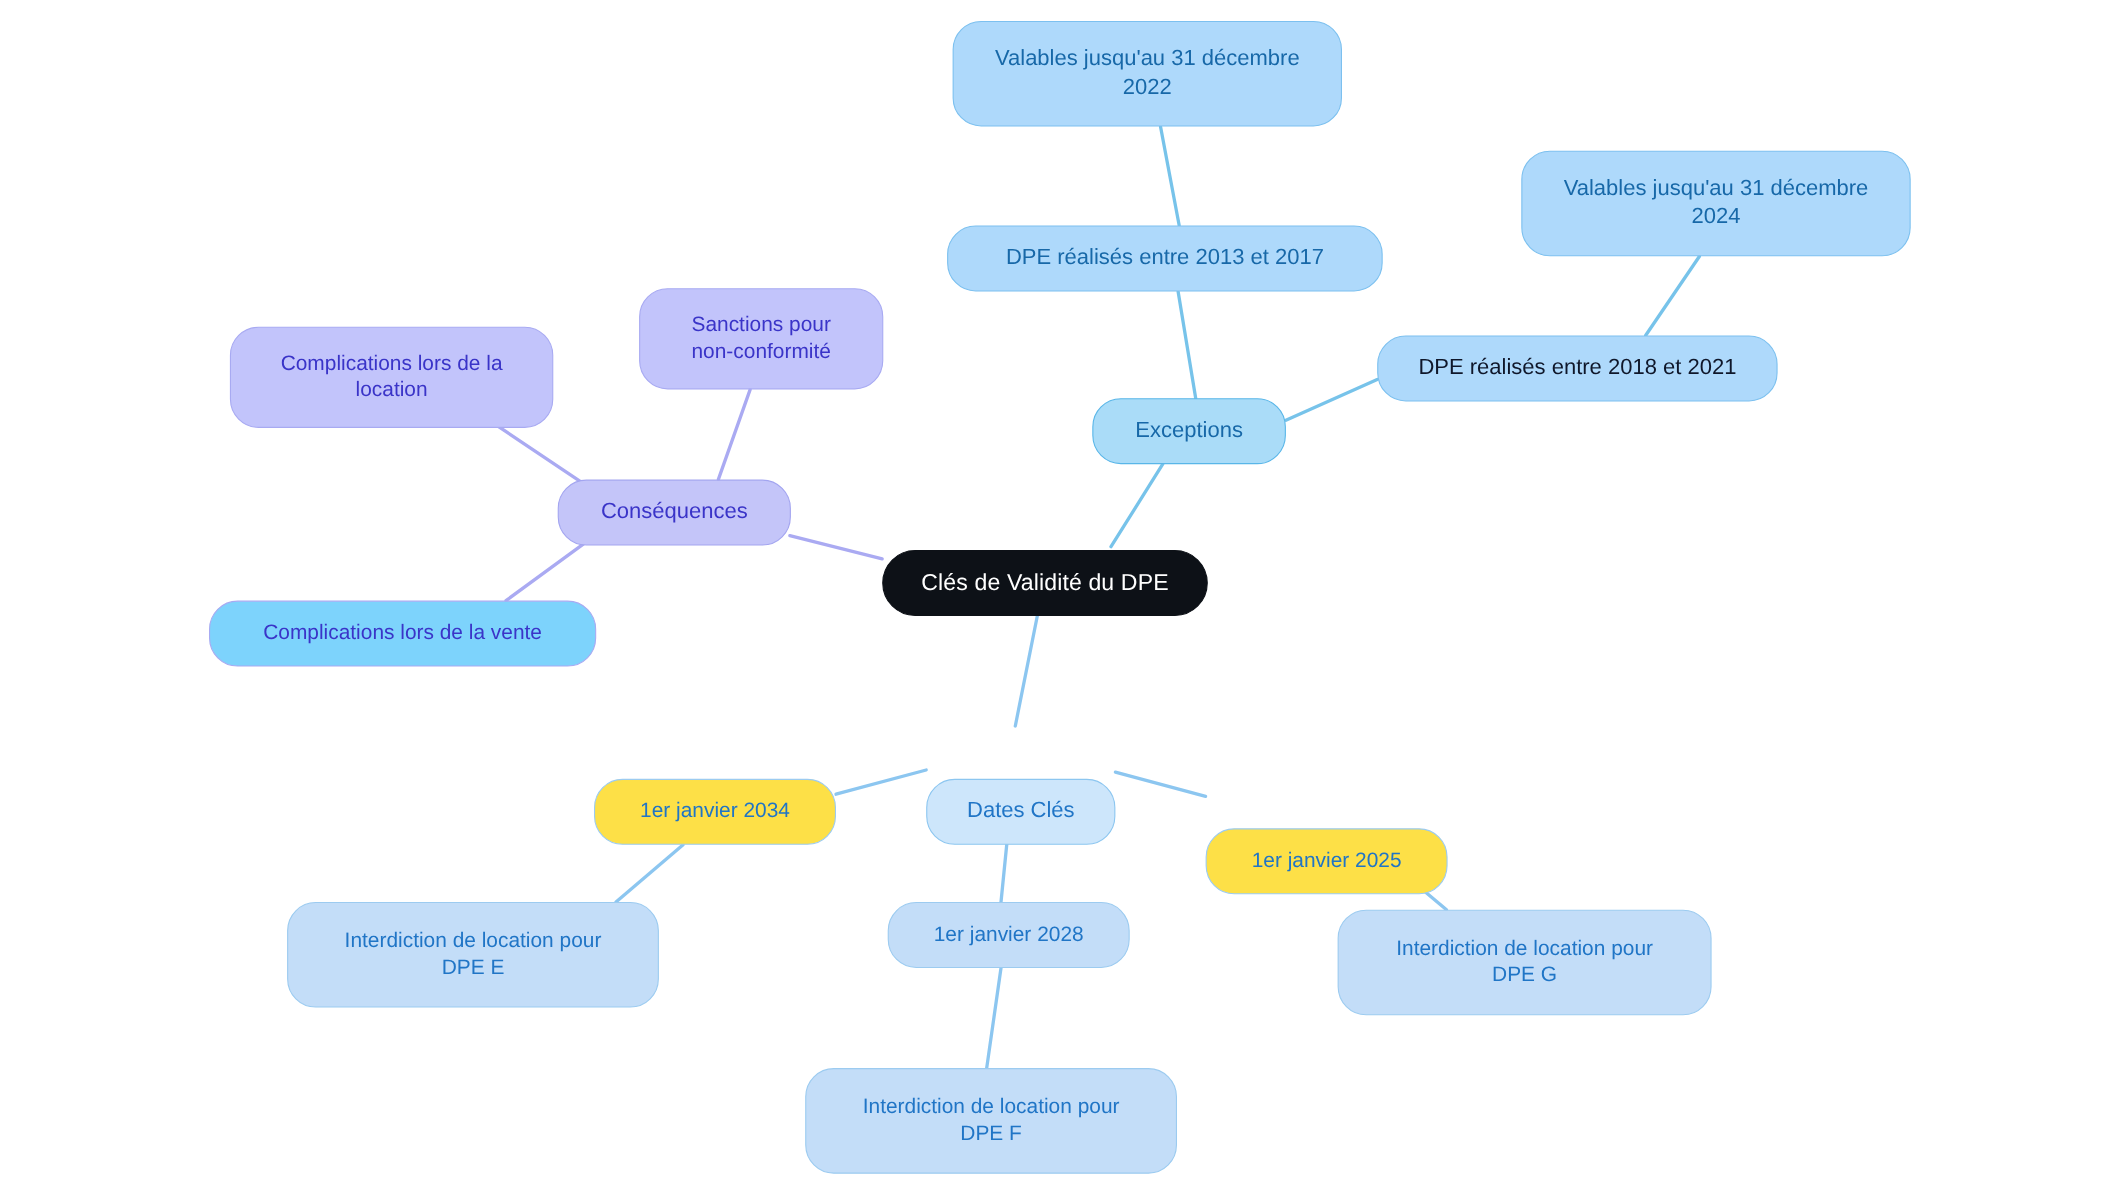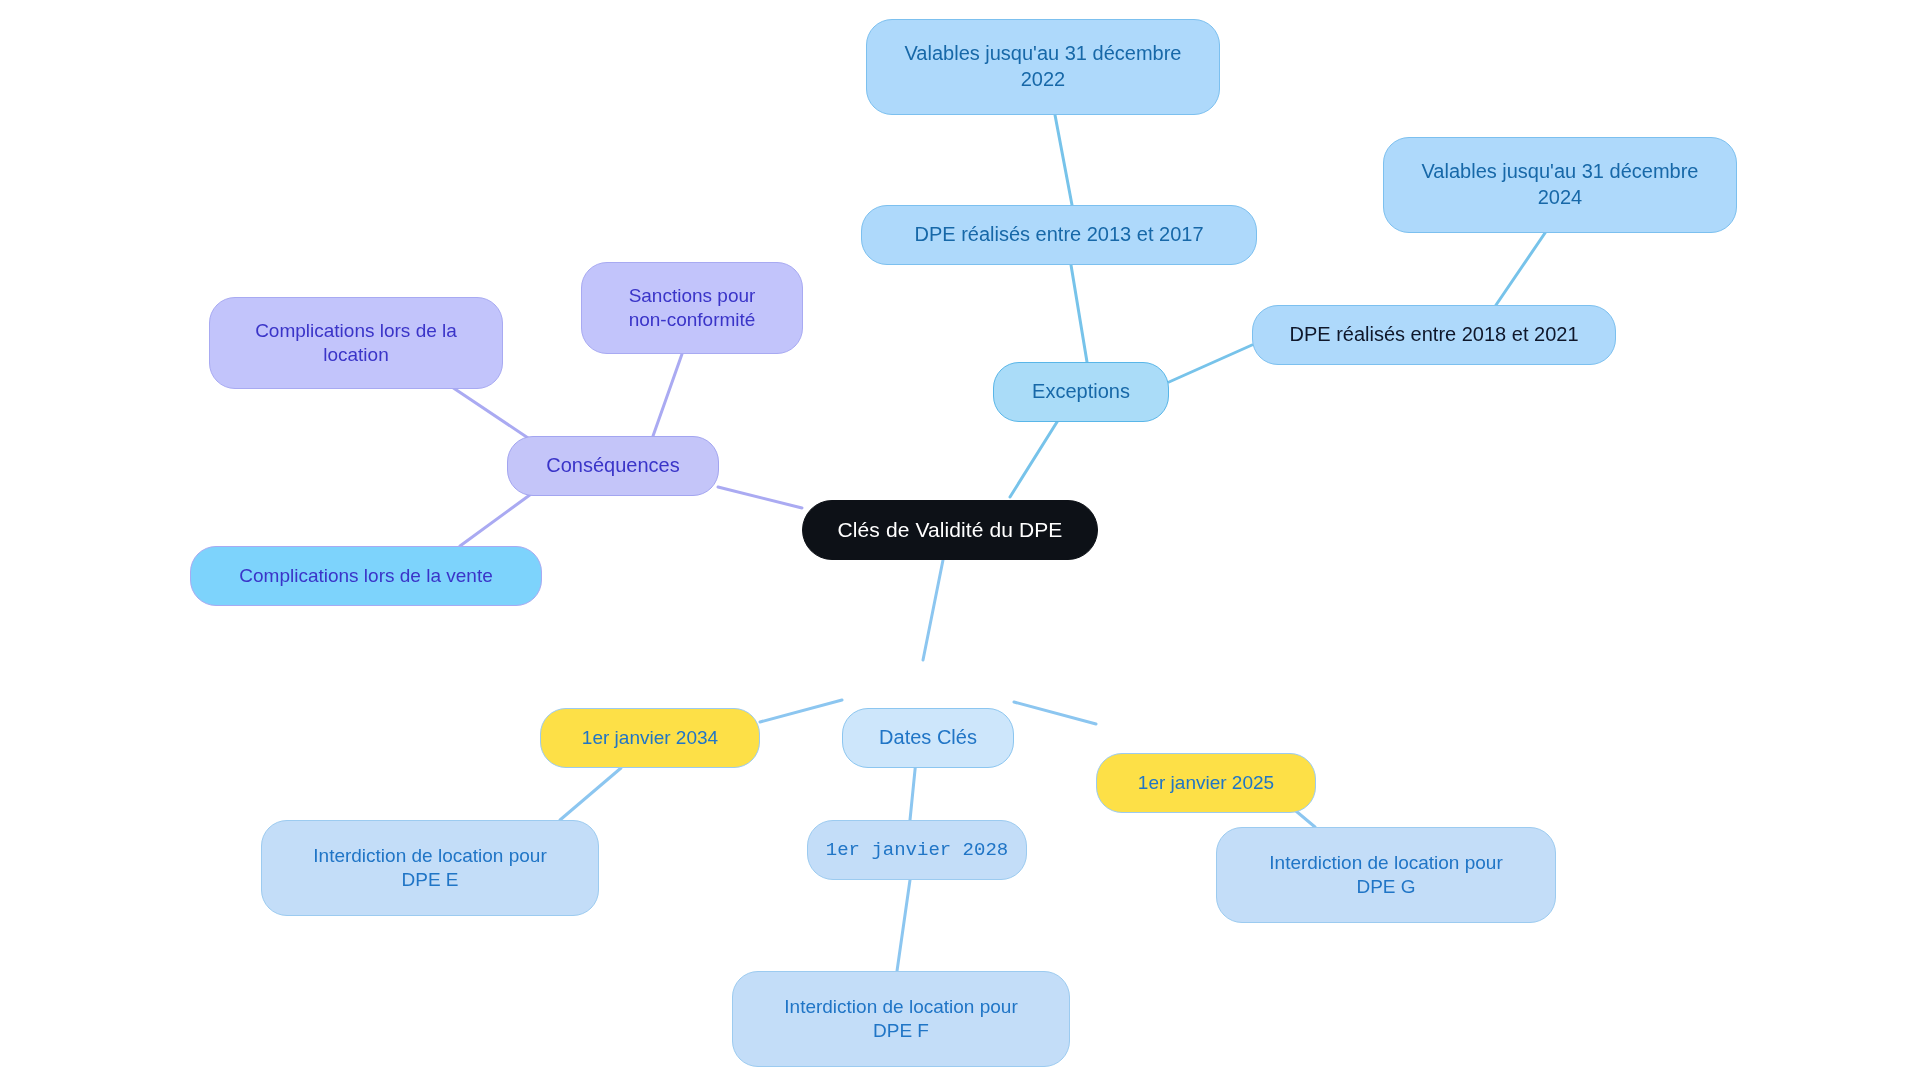--- a/index.html
+++ b/index.html
@@ -140,21 +140,21 @@
 
   <div class="node node-leaf-lav" style="left: 366px; top: 576px; width: 352px; height: 60px; background: #7dd3fc; border-color: rgb(168, 170, 242); color: rgb(58, 52, 200);">Complications lors de la vente</div>
 
   <div class="node node-light-blue" style="left: 928px; top: 690px; width: 172px; height: 60px; background: rgb(205, 230, 251); border-color: rgb(140, 198, 240); color: rgb(32, 117, 198);">Dates Clés</div>
 
   <div class="node node-pale-blue" style="left: 650px; top: 738px; width: 220px; height: 60px; background: #fde047; border-color: rgb(156, 203, 240); color: rgb(32, 117, 198);">1er janvier 2034</div>
 
   <div class="node node-pale-blue" style="left: 430px; top: 868px; width: 338px; height: 96px; background: rgb(195, 221, 248); border-color: rgb(156, 203, 240); color: rgb(32, 117, 198);">Interdiction de location pour
 DPE E</div>
 
-  <div class="node node-pale-blue" style="left: 917px; top: 850px; width: 220px; height: 60px; background: rgb(195, 221, 248); border-color: rgb(156, 203, 240); color: rgb(32, 117, 198); font-family: Liberation Mono, monospace;">1er janvier 2028</div>
+  <div class="node node-pale-blue" style="left: 917px; top: 850px; width: 220px; height: 60px; background: rgb(195, 221, 248); border-color: rgb(156, 203, 240); color: rgb(32, 117, 198);">1er janvier 2028</div>
 
   <div class="node node-pale-blue" style="left: 901px; top: 1019px; width: 338px; height: 96px; background: rgb(195, 221, 248); border-color: rgb(156, 203, 240); color: rgb(32, 117, 198);">Interdiction de location pour
 DPE F</div>
 
   <div class="node node-pale-blue" style="left: 1206px; top: 739px; width: 220px; height: 60px; background: #fde047; border-color: rgb(156, 203, 240); color: rgb(32, 117, 198); margin-top: 44px;">1er janvier 2025</div>
 
   <div class="node node-pale-blue" style="left: 1386px; top: 875px; width: 340px; height: 96px; background: rgb(195, 221, 248); border-color: rgb(156, 203, 240); color: rgb(32, 117, 198);">Interdiction de location pour
 DPE G</div>
 
 </div>

